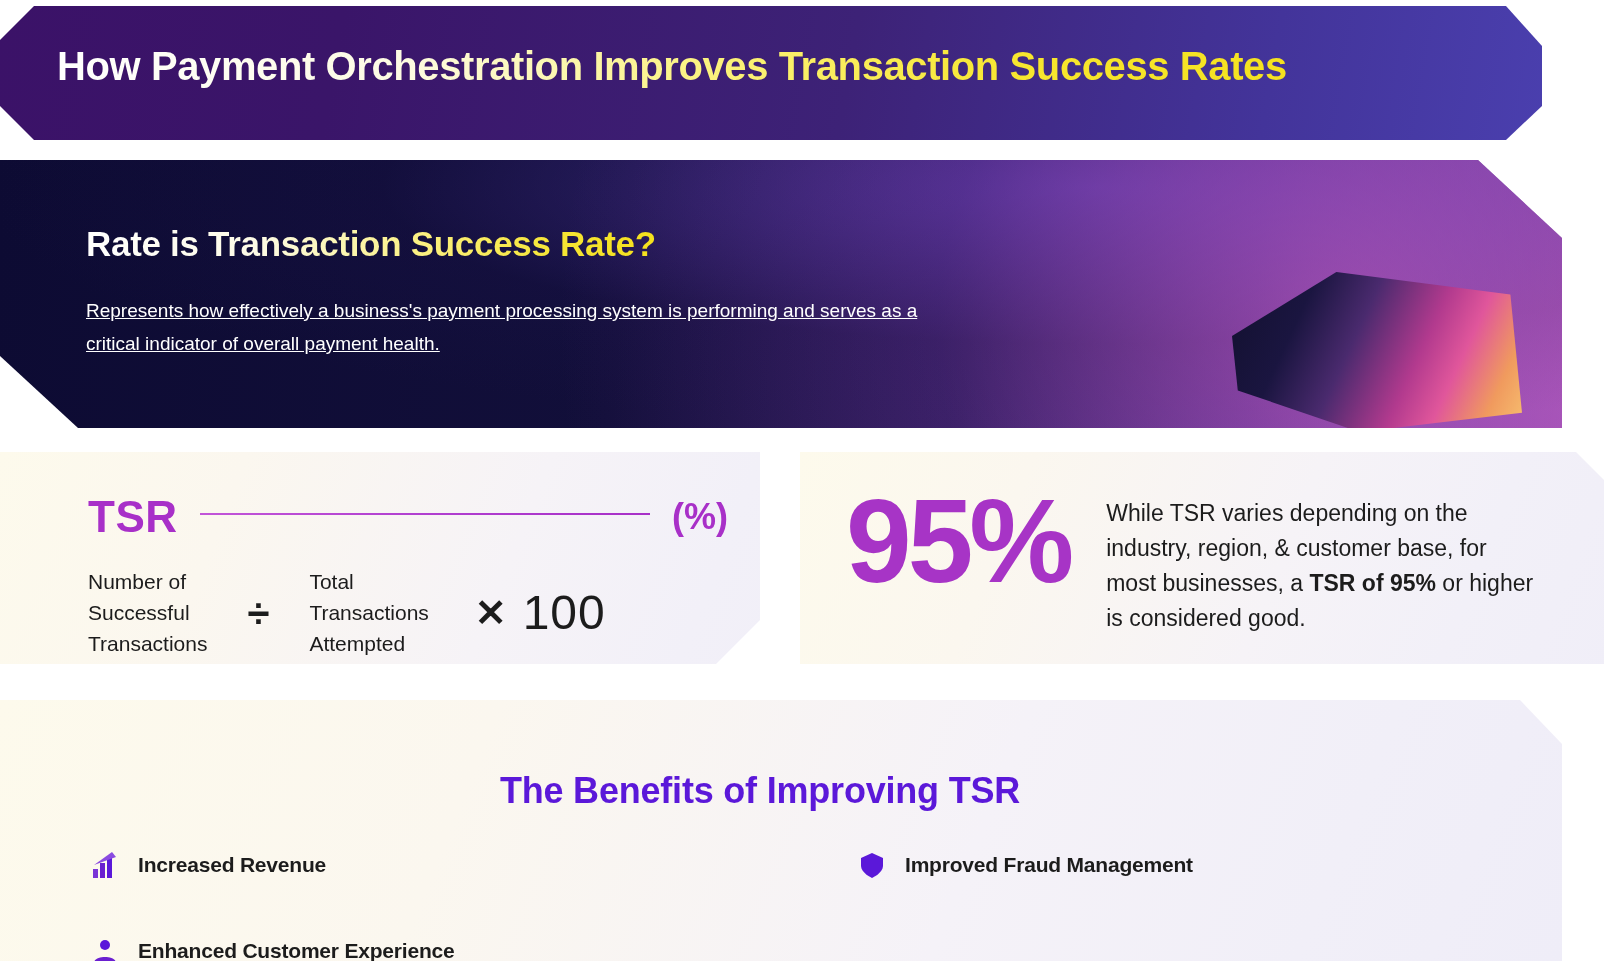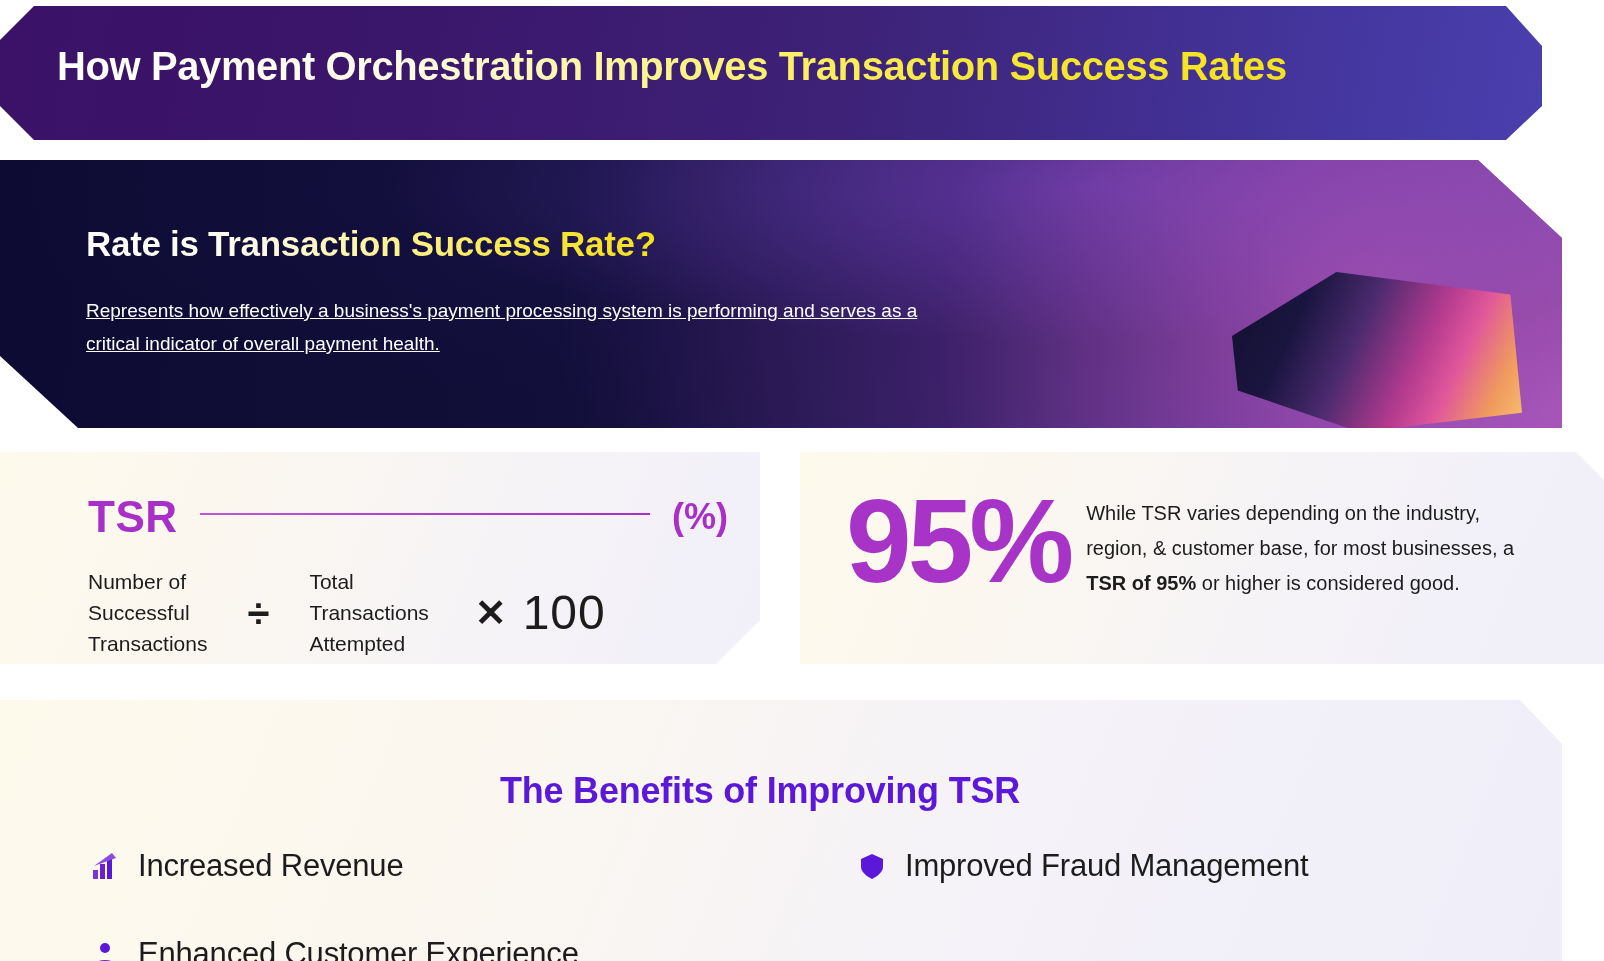--- a/index.html
+++ b/index.html
@@ -83,42 +83,42 @@
   .tsr-pct { font-size:36px; font-weight:800; color:#a830c8; }
 
   .formula { position:absolute; left:88px; top:114px; display:flex; align-items:center; }
   .f-term { font-size:21px; line-height:31px; color:#1c1c1c; font-weight:400; white-space:pre-line; }
   .f-op-div { font-size:40px; font-weight:700; color:#1c1c1c; margin:0 40px; line-height:1; }
   .f-op-mul { font-size:38px; font-weight:700; color:#1c1c1c; margin:0 16px 0 46px; }
   .f-100 { font-size:48px; font-weight:400; color:#1c1c1c; letter-spacing:1px; }
 
   .stat-wrap { position:absolute; left:46px; top:30px; display:flex; align-items:flex-start; }
   .stat-big { font-size:118px; font-weight:800; color:#a734c6; line-height:1; letter-spacing:-4px; }
-  .stat-text { margin-left:16px; margin-top:14px; width:430px;
-    font-size:20px; line-height:35px; color:#1c1c1c; }
+  .stat-text { margin-left:36px; margin-top:14px; width:430px;
+    font-size:23px; line-height:35px; color:#1c1c1c; }
   .stat-text b { font-weight:700; }
 
   
   .benefits {
     position:absolute; left:0; top:700px; width:1562px; height:261px;
     background:linear-gradient(112deg,#fdfaec 0%,#fbf7ef 30%,#f5f2f8 62%,#f1eff8 84%,#efedf8 100%);
     -webkit-clip-path: polygon(0 0, 1520px 0, 1562px 44px, 1562px 261px, 0 261px);
     clip-path: polygon(0 0, 1520px 0, 1562px 44px, 1562px 261px, 0 261px);
   }
   .benefits-title {
     position:absolute; left:0; top:770px; width:1520px; text-align:center;
     font-size:36px; font-weight:800; color:#5b18d9; letter-spacing:-0.2px;
   }
   .benefit-list { position:absolute; left:0; top:848px; width:1562px; }
   .benefit-col { position:absolute; }
   .benefit-col.left { left:88px; }
   .benefit-col.right { left:855px; }
   .benefit-item { display:flex; align-items:center; margin-bottom:52px; }
   .benefit-icon { width:34px; height:34px; margin-right:16px; display:flex; align-items:center; justify-content:center; flex:0 0 34px; }
-  .benefit-label { font-size:31px; color:#1c1c1c; font-weight:400; letter-spacing:-0.2px; white-space:nowrap; }
+  .benefit-label { font-size:21px; color:#1c1c1c; font-weight:700; letter-spacing:-0.2px; white-space:nowrap; }
 </style>
 </head>
 <body>
 
 <div class="page">
 
   <div class="title-banner"></div>
   <div class="title-text">How Payment Orchestration Improves Transaction Success Rates</div>
 
   <div class="hero">

